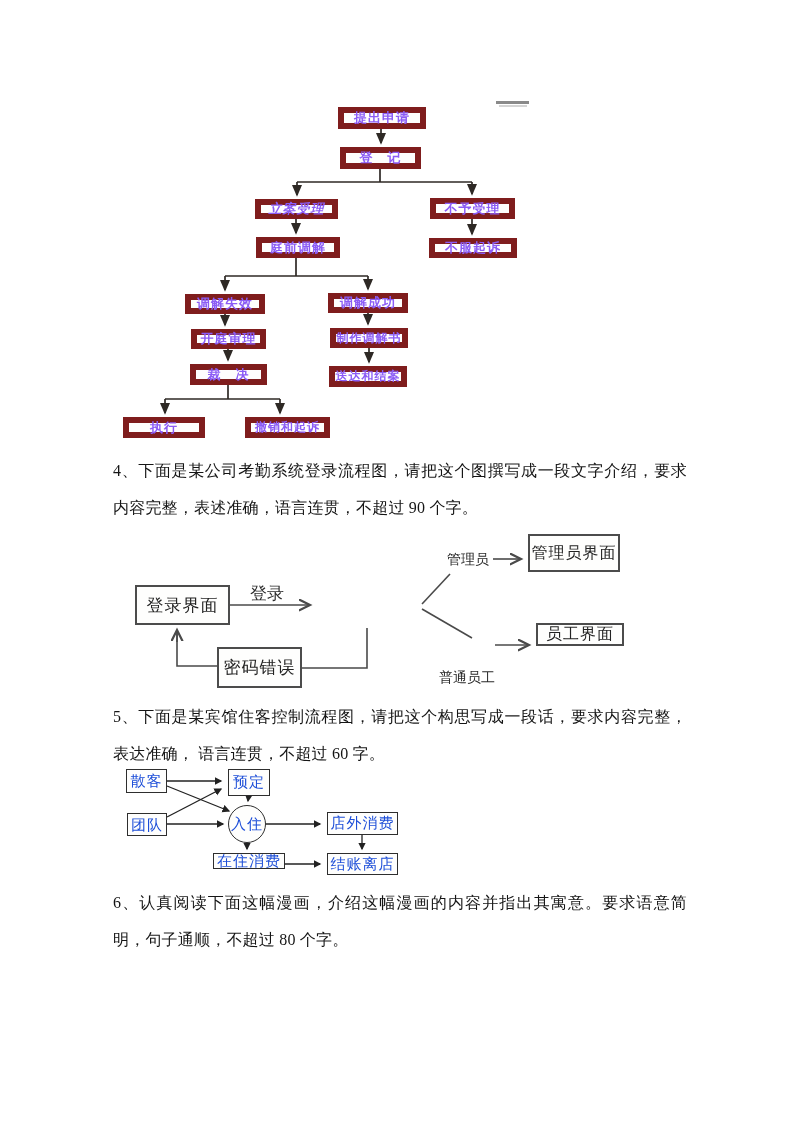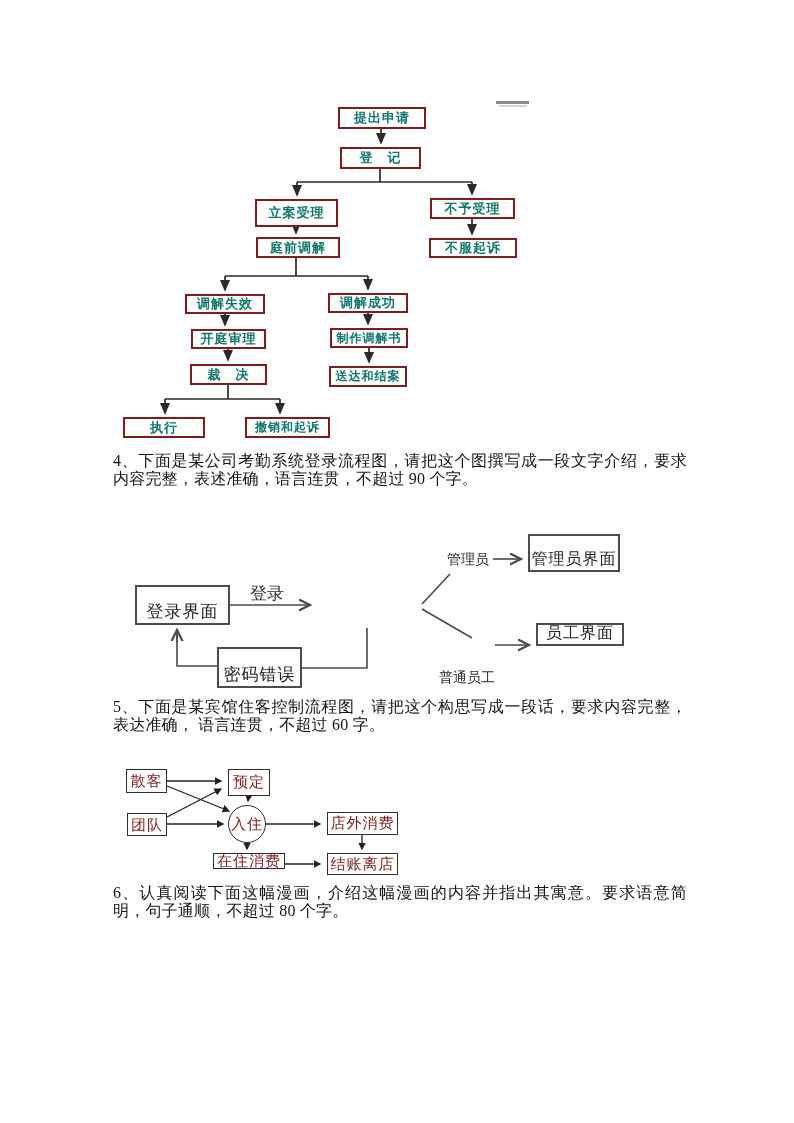--- a/index.html
+++ b/index.html
@@ -2,37 +2,37 @@
 <html><head>
 <meta charset="utf-8">
 <style>
   html,body{margin:0;padding:0;}
   body{
     width:794px;height:1123px;position:relative;background:#ffffff;
     font-family:"Liberation Serif","DejaVu Serif",serif;color:#111;
     overflow:hidden;
   }
   .q{
-    position:absolute;left:113px;width:574px;font-size:16px;line-height:18px;
+    position:absolute;left:113px;width:574px;font-size:16px;line-height:37px;
     text-align:justify;color:#151515;letter-spacing:0.2px;
   }
   
   .node{
     position:absolute;display:flex;align-items:center;justify-content:center;
     background:#fefefd;box-sizing:border-box;white-space:nowrap;
   }
   
-  .c1{border:2px solid #7f1d1d;font-weight:bold;font-size:13px;color:#0f766e;
+  .c1{border:6px solid #7f1d1d;font-weight:bold;font-size:13px;color:#8b5cf6;
       font-family:"Liberation Sans","DejaVu Sans",sans-serif;letter-spacing:1px;}
   
-  .c2{border:2px solid #4c4c4c;font-size:17px;color:#232323;letter-spacing:1px;align-items:flex-end;}
+  .c2{border:2px solid #4c4c4c;font-size:17px;color:#232323;letter-spacing:1px;}
   .c2lab{position:absolute;font-size:17px;color:#2a2a2a;white-space:nowrap;}
   .c2lab.small{font-size:14px;}
   
-  .c3{border:1.5px solid #2e2e2e;font-size:15px;color:#7f1d1d;letter-spacing:1px;}
+  .c3{border:1.5px solid #2e2e2e;font-size:15px;color:#1d4ed8;letter-spacing:1px;}
   .circle{border-radius:50%;}
   .flow{position:absolute;}
   .flow svg{position:absolute;left:0;top:0;}
   .artifact{position:absolute;}
 </style>
 </head>
 <body>
 
 <div class="artifact" style="left:496px;top:101px;width:33px;height:3px;background:#8a8a8a;"></div>
 <div class="artifact" style="left:499px;top:105px;width:28px;height:2px;background:#d4d4d4;"></div>
@@ -65,21 +65,21 @@
       <line x1="55" y1="304" x2="55" y2="318" marker-end="url(#ah1)"></line>
       <line x1="170" y1="304" x2="170" y2="318" marker-end="url(#ah1)"></line>
     </g>
   </svg>
   <div class="node c1" style="left:228px;top:12px;width:88px;height:22px;">
       <span>提出申请</span>
     </div>
   <div class="node c1" style="left:230px;top:52px;width:81px;height:22px;">
       <span>登　记</span>
     </div>
-  <div class="node c1" style="left:145px;top:104px;width:83px;height:28px;">
+  <div class="node c1" style="left:145px;top:104px;width:83px;height:20px;font-style:italic;">
       <span>立案受理</span>
     </div>
   <div class="node c1" style="left:320px;top:103px;width:85px;height:21px;">
       <span>不予受理</span>
     </div>
   <div class="node c1" style="left:146px;top:142px;width:84px;height:21px;">
       <span>庭前调解</span>
     </div>
   <div class="node c1" style="left:319px;top:143px;width:88px;height:20px;">
       <span>不服起诉</span>

